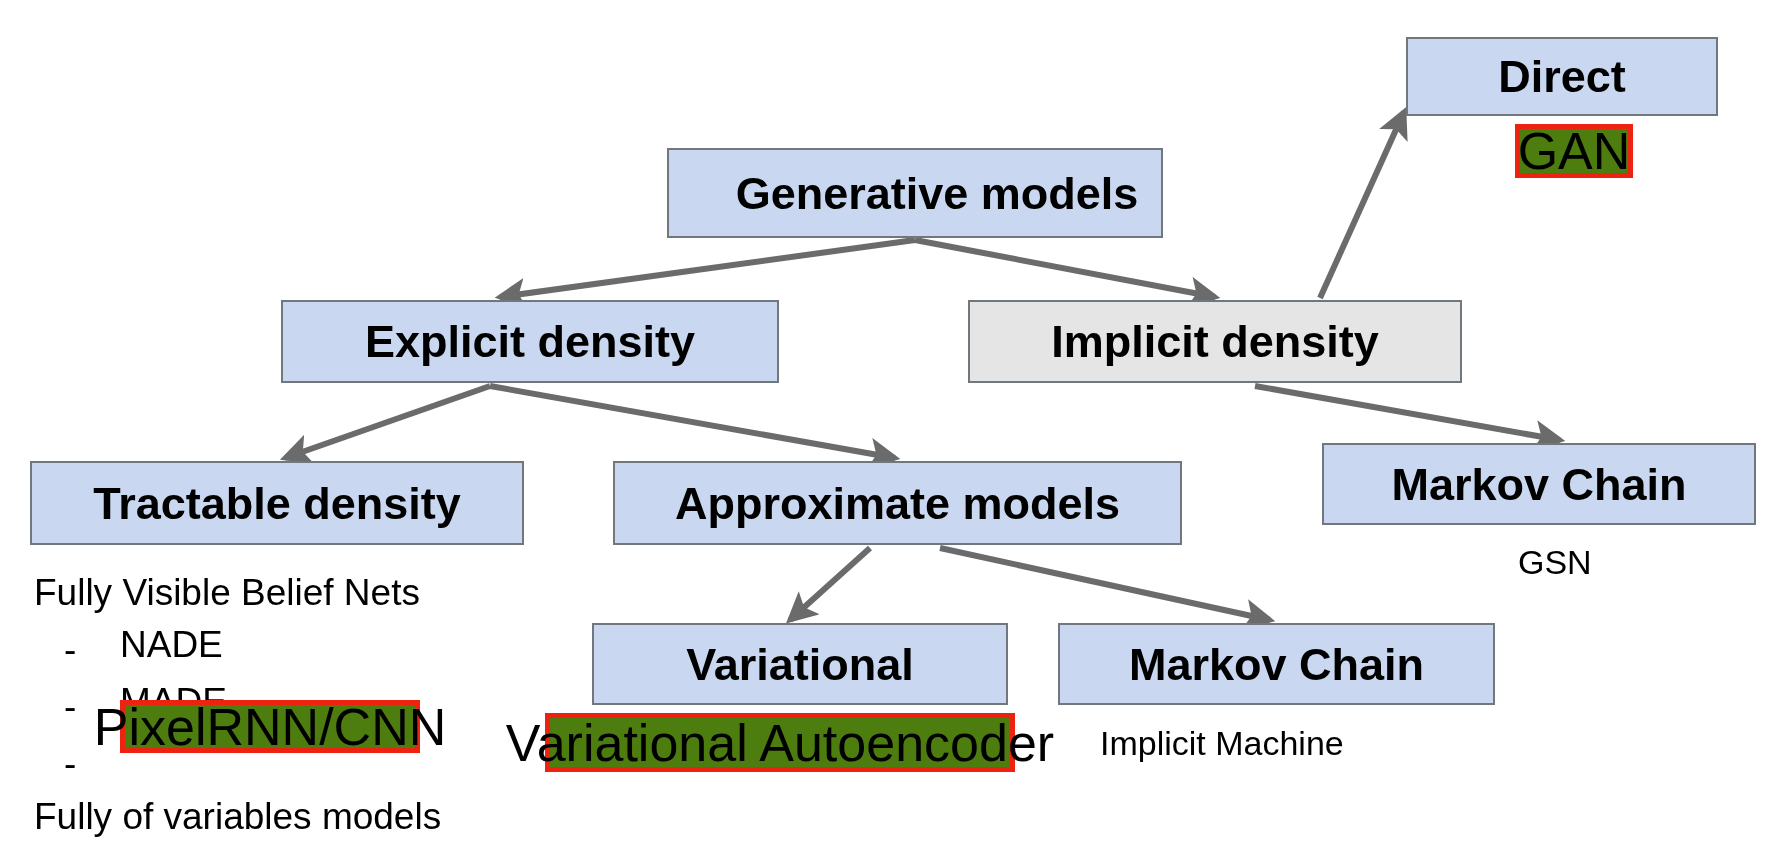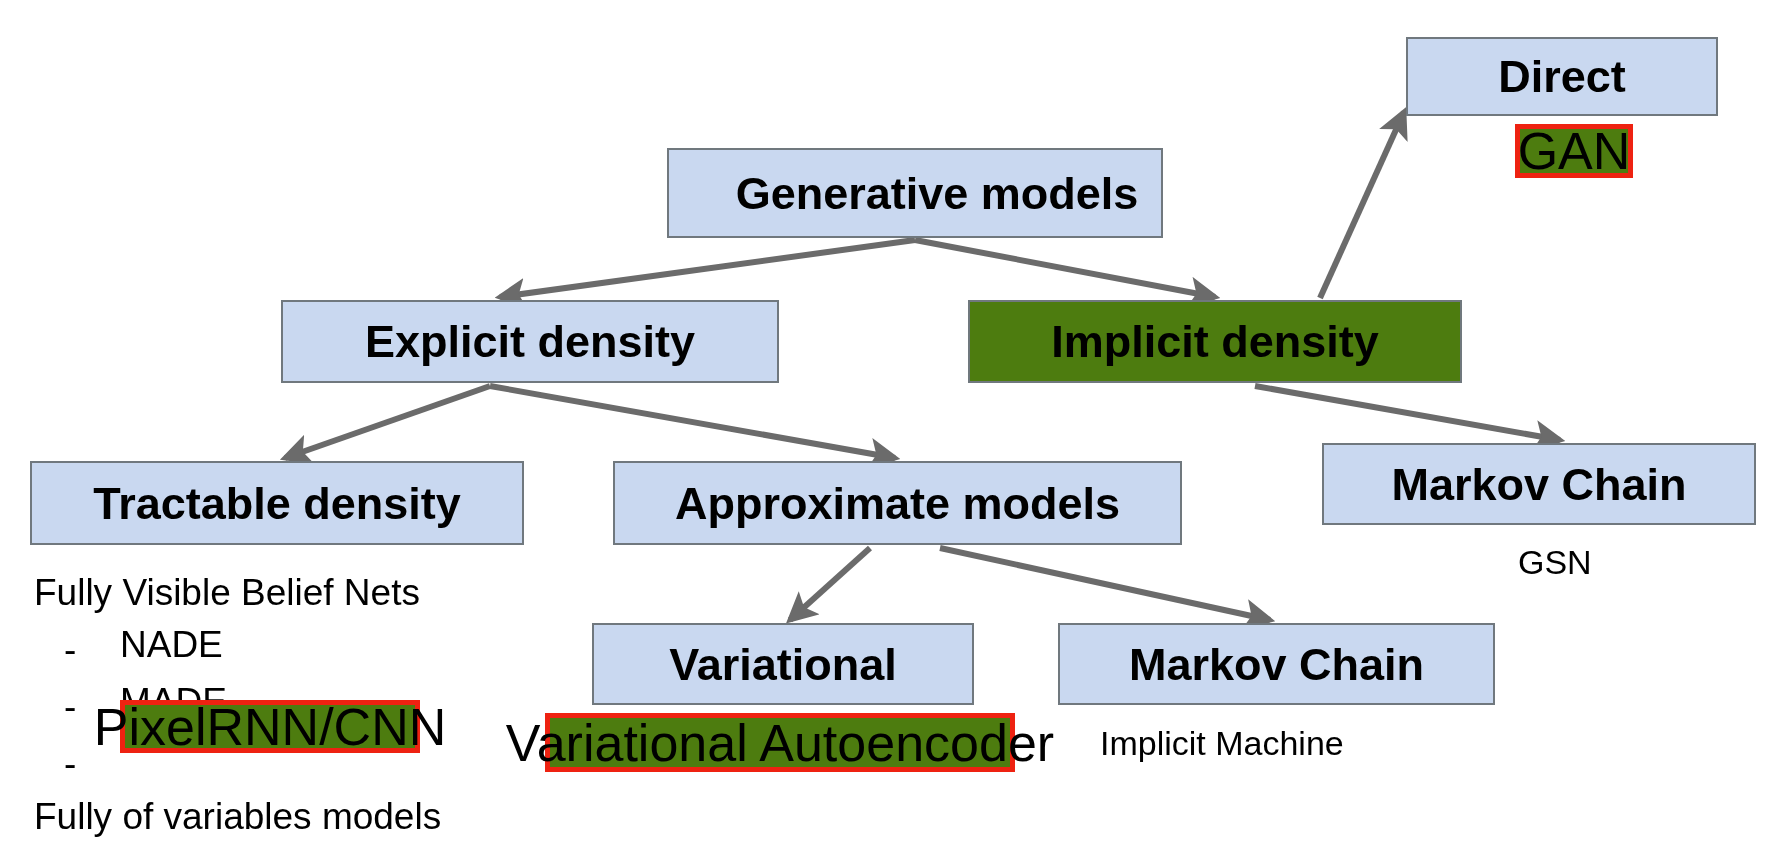--- a/index.html
+++ b/index.html
@@ -106,41 +106,41 @@
   </svg>
 
   <div class="node bold" style="left: 667px; top: 148px; width: 496px; height: 90px; background: rgb(201, 216, 240); border-color: rgb(112, 120, 126); padding-left: 44px;">
       <span>Generative models</span>
     </div>
 
   <div class="node" style="left: 242px; top: 300px; width: 498px; height: 83px; background: rgb(201, 216, 240); border-color: rgb(112, 120, 126); margin-left: 39px;">
       <span>Explicit density</span>
     </div>
 
-  <div class="node" style="left: 968px; top: 300px; width: 494px; height: 83px; background: #4d7c0f; border-color: rgb(112, 120, 126);">
+  <div class="node" style="left: 968px; top: 300px; width: 494px; height: 83px; background: #e5e5e5; border-color: rgb(112, 120, 126);">
       <span>Implicit density</span>
     </div>
 
   <div class="node" style="left: 1406px; top: 37px; width: 312px; height: 79px; background: rgb(201, 216, 240); border-color: rgb(112, 120, 126);">
       <span>Direct</span>
     </div>
 
   <div class="node" style="left: 30px; top: 461px; width: 494px; height: 84px; background: rgb(201, 216, 240); border-color: rgb(112, 120, 126);">
       <span>Tractable density</span>
     </div>
 
   <div class="node" style="left: 613px; top: 461px; width: 569px; height: 84px; background: rgb(201, 216, 240); border-color: rgb(112, 120, 126);">
       <span>Approximate models</span>
     </div>
 
   <div class="node" style="left: 1322px; top: 443px; width: 434px; height: 82px; background: rgb(201, 216, 240); border-color: rgb(112, 120, 126);">
       <span>Markov Chain</span>
     </div>
 
-  <div class="node" style="left: 592px; top: 623px; width: 382px; height: 82px; background: rgb(201, 216, 240); border-color: rgb(112, 120, 126);">
+  <div class="node" style="left: 592px; top: 623px; width: 416px; height: 82px; background: rgb(201, 216, 240); border-color: rgb(112, 120, 126);">
       <span>Variational</span>
     </div>
 
   <div class="node" style="left: 1058px; top: 623px; width: 437px; height: 82px; background: rgb(201, 216, 240); border-color: rgb(112, 120, 126);">
       <span>Markov Chain</span>
     </div>
 
   <div class="plain-label" style="left: 1518px; top: 545px;">GSN</div>
 
   <div class="plain-label" style="left: 1100px; top: 726px;">Implicit Machine</div>

